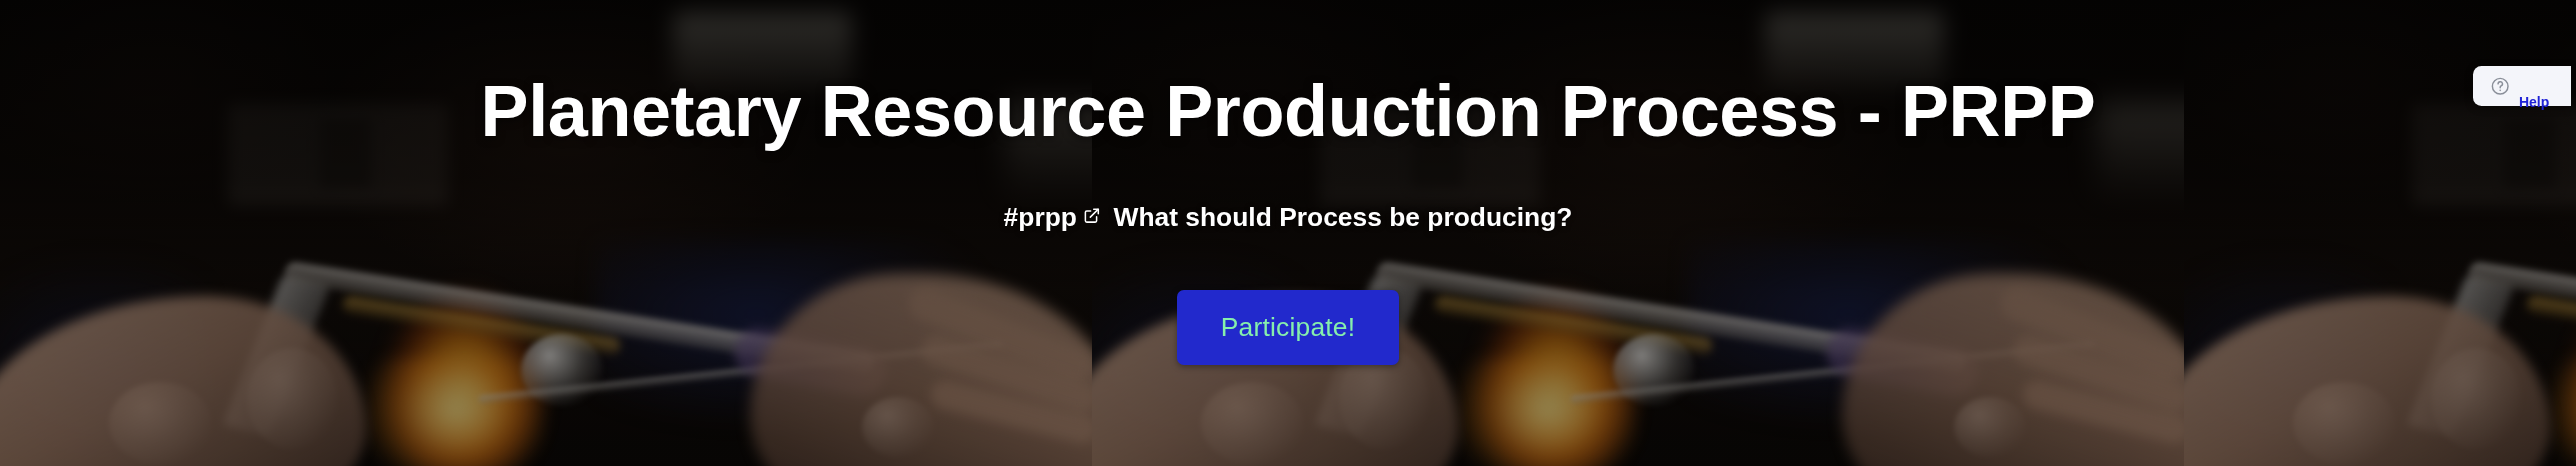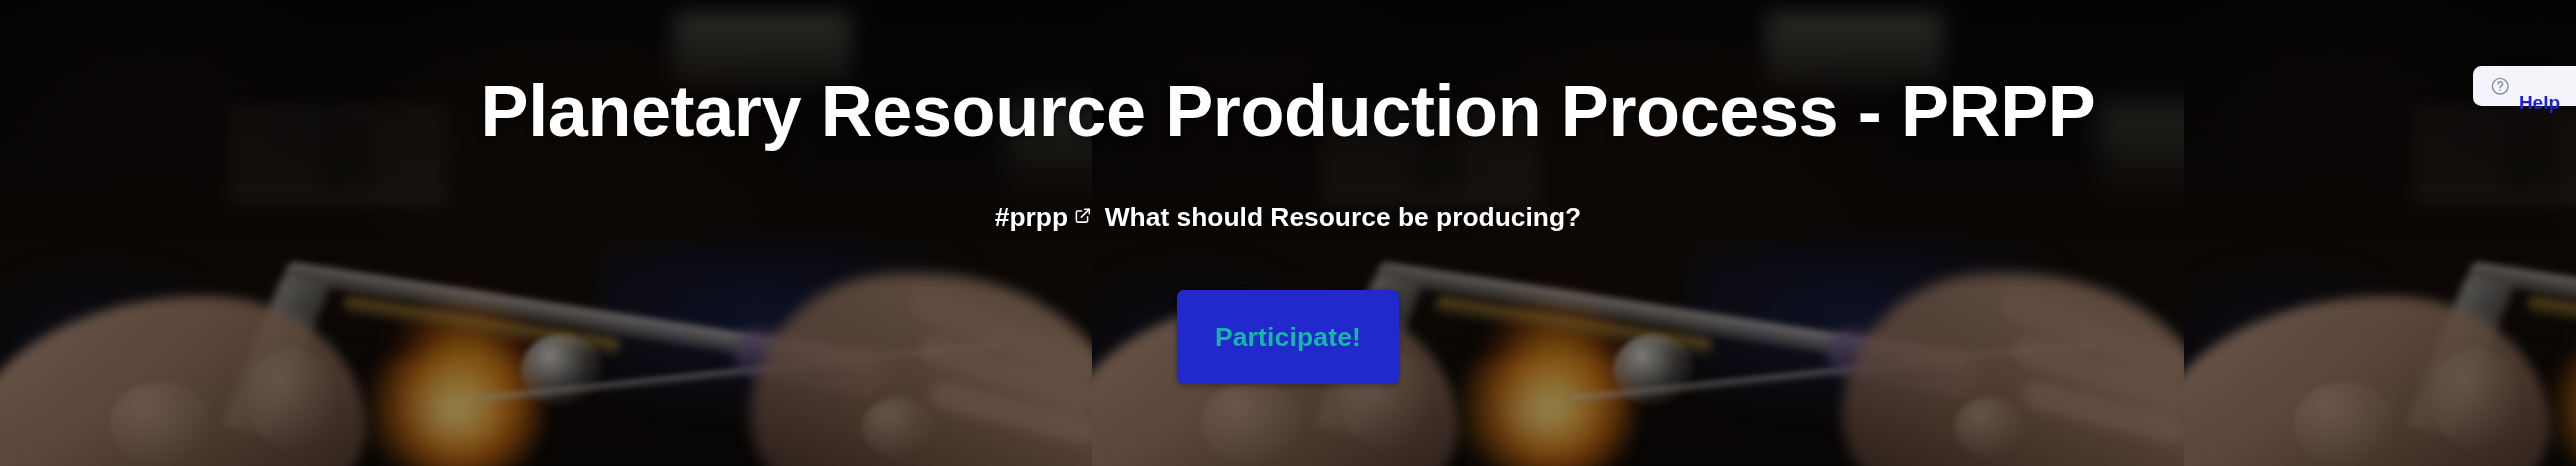--- a/index.html
+++ b/index.html
@@ -259,28 +259,28 @@
   }
   .ext-icon svg { display: block; }
   .subtitle-question { margin-left: 13.6px; }
 
   .participate-btn {
     position: absolute;
     top: 290px;
     left: 50%;
     transform: translateX(-50%);
     width: 222px;
-    height: 94px;
+    height: 75px;
     border: none;
     border-radius: 6.8px;
     background: #2229cc;
-    color: #14b8a6;
+    color: #86efac;
     font-family: "Liberation Sans", sans-serif;
     font-size: 26.4px;
-    font-weight: 700;
+    font-weight: 400;
     letter-spacing: 0.2px;
     cursor: pointer;
     box-shadow: 0 1.7px 6.8px rgba(0,0,0,.35);
   }
 
   
   .help-widget {
     position: absolute;
     z-index: 3;
     top: 66px;
@@ -292,21 +292,21 @@
     padding: 0 22px 0 17px;
     background: #f4f5fa;
     border-radius: 8.5px 0 0 8.5px;
     box-shadow: 0 1.7px 8.5px rgba(0,0,0,.28);
     cursor: pointer;
     white-space: nowrap;
   }
   .help-icon { width: 20.4px; height: 20.4px; display: block; flex: 0 0 20.4px; }
   .help-label {
     color: #1f22d6;
-    font-size: 19px;
+    font-size: 14px;
     font-weight: 700;
     line-height: 1;
     margin-top: 32px;
   }
 </style>
 </head>
 <body>
 
 <div class="hero">
 
@@ -394,21 +394,21 @@
       <a class="hashtag-link" href="#">
         <span>#prpp</span>
         <span class="ext-icon">
           <svg viewBox="0 0 20 20" width="17" height="17" fill="none" stroke="#ffffff" stroke-width="1.8" stroke-linecap="round" stroke-linejoin="round">
             <path d="M16 11.5V16.2a1.6 1.6 0 0 1-1.6 1.6H4.4A1.6 1.6 0 0 1 2.8 16.2V6.2a1.6 1.6 0 0 1 1.6-1.6H9"></path>
             <path d="M12.6 2.6H18v5.4"></path>
             <path d="M8.6 11.9 17.7 2.8"></path>
           </svg>
         </span>
       </a>
-      <span class="subtitle-question">What should Resource be producing?</span>
+      <span class="subtitle-question">What should Process be producing?</span>
     </div>
 
     <button class="participate-btn">Participate!</button>
   </div>
 
   <div class="help-widget">
     <span class="help-icon">
       <svg viewBox="0 0 24 24" width="20.4" height="20.4" fill="none" stroke="#8a8f99" stroke-width="1.7" stroke-linecap="round" stroke-linejoin="round">
         <circle cx="12" cy="12" r="9.2"></circle>
         <path d="M9.5 9.3a2.6 2.6 0 1 1 3.4 2.5c-.6.2-.9.8-.9 1.5v.5"></path>

